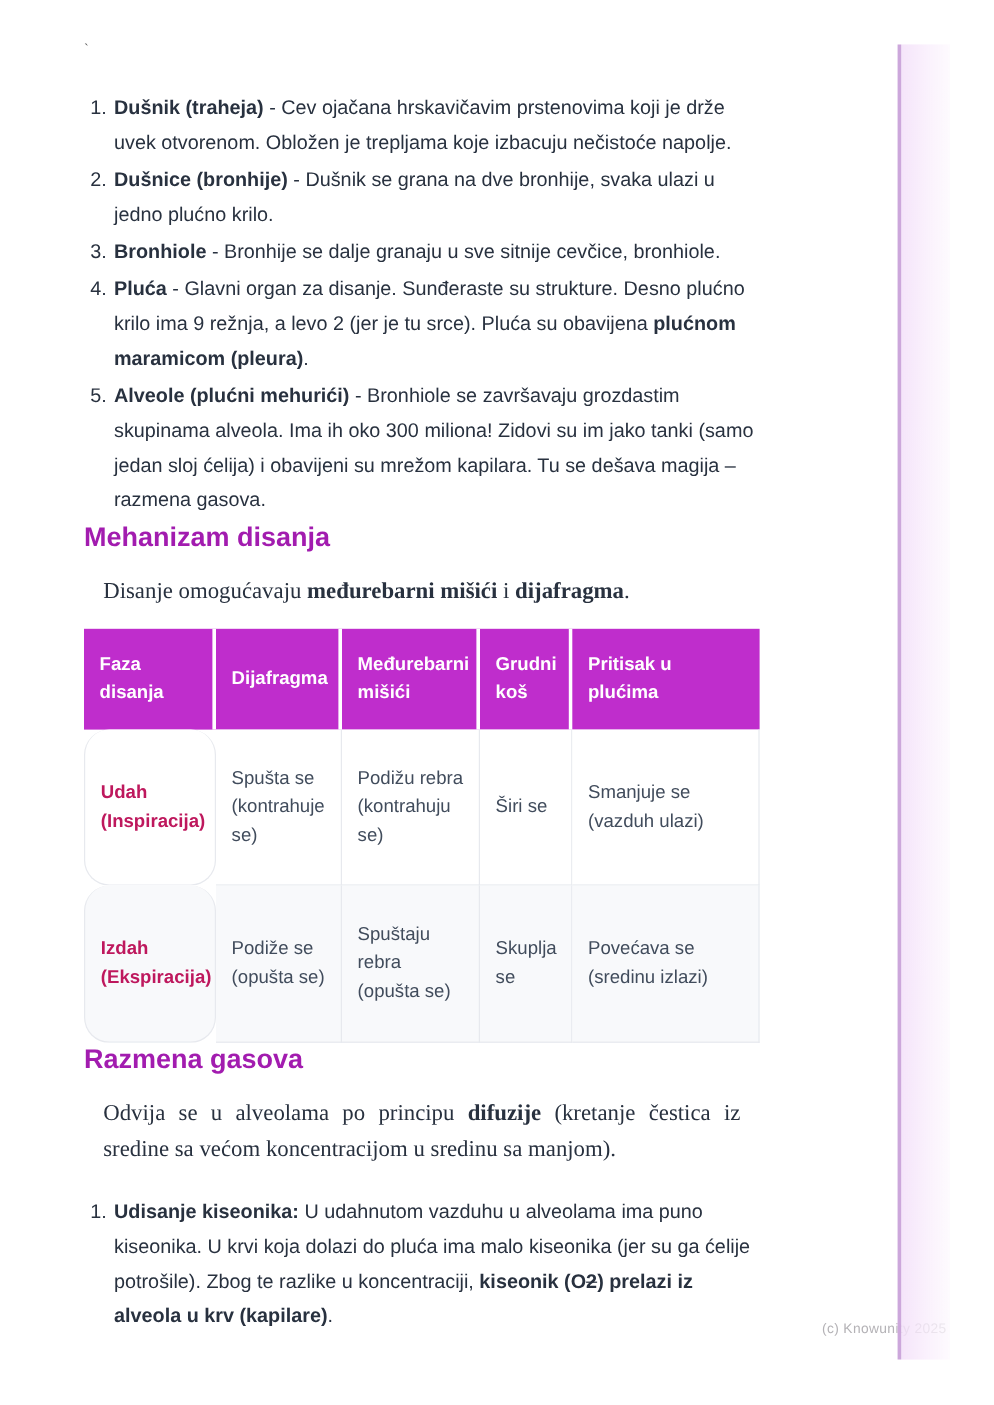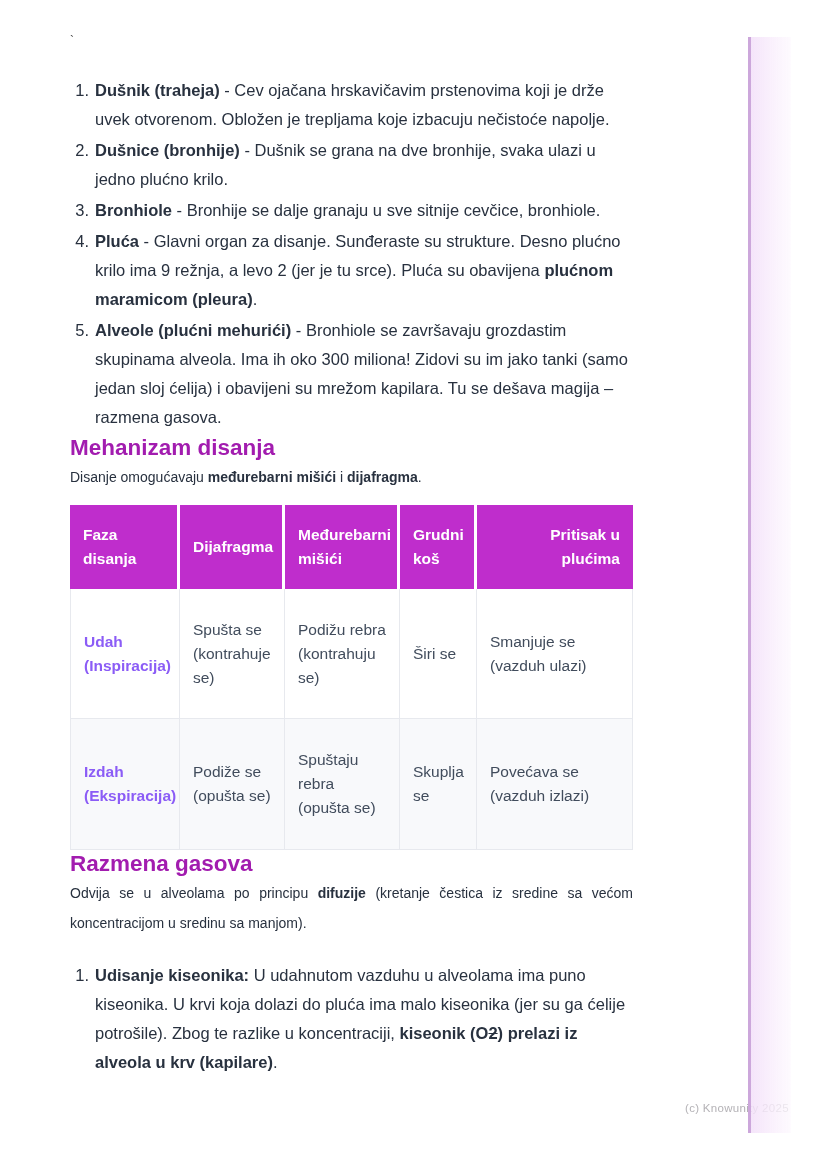--- a/index.html
+++ b/index.html
@@ -33,22 +33,23 @@
   ol.custom-list .li-body { flex: 1; }
   b, .b { font-weight: 700; }
   h2.section-heading {
     font-size: 22.5px; line-height: 28px; font-weight: 700;
     color: #a21caf;
     margin: 0;
   }
   .h-breathing { margin-top: 16px; }
   .h-gas { margin-top: 36px; }
   p.para {
-    font-size: 14px; line-height: 30px;
-    margin: 0;
+    font-size: 19px; line-height: 30px;
+    margin: 16px;
+    font-family: Liberation Serif, serif;
   }
   .p-breathing { margin-top: 16px; }
   .p-gas { margin-top: 14px; text-align: justify; }
   .gas-list { margin-top: 23px !important; }
   .struck { text-decoration: line-through; font-weight: 700; }
 
   table.phase-table {
     border-collapse: separate; border-spacing: 0;
     width: 563px; margin-top: 13px;
     table-layout: fixed;
@@ -57,30 +58,30 @@
   .phase-table th {
     background: #bf2dcc;
     color: #ffffff;
     font-weight: 600;
     text-align: left;
     vertical-align: middle;
     padding: 10px 13px;
     height: 84px;
     border-right: 3px solid #ffffff;
   }
-  .phase-table th:last-child { border-right: none; text-align: right; }
+  .phase-table th:last-child { border-right: none; }
   .phase-table td {
     vertical-align: middle;
     padding: 12px 13px;
     color: #414c5c;
     border-right: 1px solid #e7e9ee;
     border-bottom: 1px solid #e7e9ee;
     background: #ffffff;
   }
-  .phase-table td:first-child { border-left: 1px solid #e7e9ee; font-weight: 700; color: #8b5cf6; }
+  .phase-table td:first-child { border-left: 1px solid #e7e9ee; font-weight: 700; color: #be185d; border-radius: 21px; }
   .phase-table tr.row-0 td { height: 130px; }
   .phase-table tr.row-1 td { height: 131px; background: #f8f9fb; }
   .phase-table tr.row-1 td:first-child { background: #f8f9fb; }
 
   .accent-bar {
     position: absolute;
     left: 748px; top: 37px;
     width: 43px; height: 1096px;
     background: linear-gradient(90deg, rgba(243,224,249,0.85) 0%, rgba(249,238,252,0.8) 55%, rgba(253,249,254,0.75) 100%);
     border-left: 3px solid rgba(198,157,215,0.9);
@@ -152,21 +153,21 @@
         <td>Spušta se (kontrahuje se)</td>
         <td>Podižu rebra (kontrahuju se)</td>
         <td>Širi se</td>
         <td>Smanjuje se (vazduh ulazi)</td>
       </tr>
       <tr class="row-1">
         <td>Izdah (Ekspiracija)</td>
         <td>Podiže se (opušta se)</td>
         <td>Spuštaju rebra (opušta se)</td>
         <td>Skuplja se</td>
-        <td>Povećava se (vazduh izlazi)</td>
+        <td>Povećava se (sredinu izlazi)</td>
       </tr>
     </tbody>
   </table>
 
   <h2 class="section-heading h-gas">Razmena gasova</h2>
 
   <p class="para p-gas"><span>Odvija se u alveolama po principu </span><b>difuzije</b><span> (kretanje čestica iz sredine sa većom koncentracijom u sredinu sa manjom).</span></p>
 
   <ol class="custom-list gas-list">
     <li>

